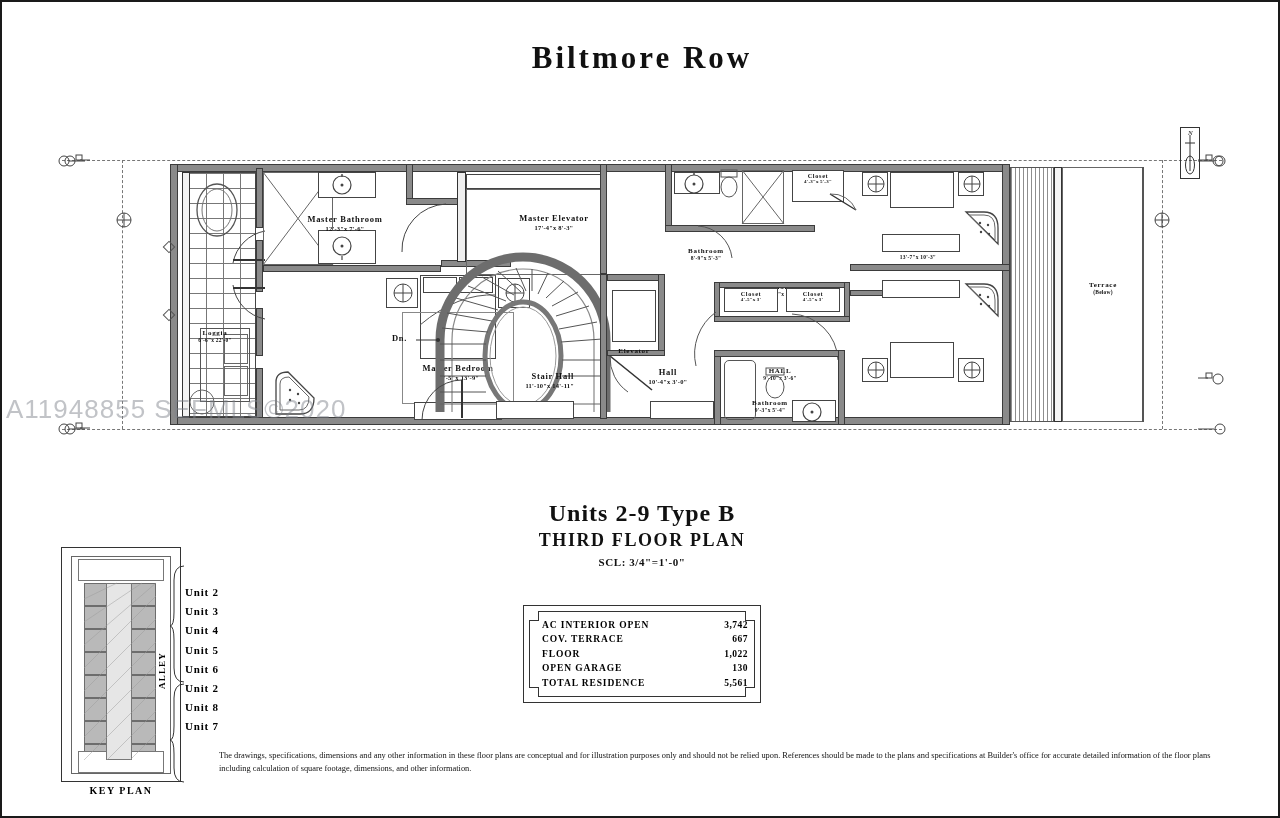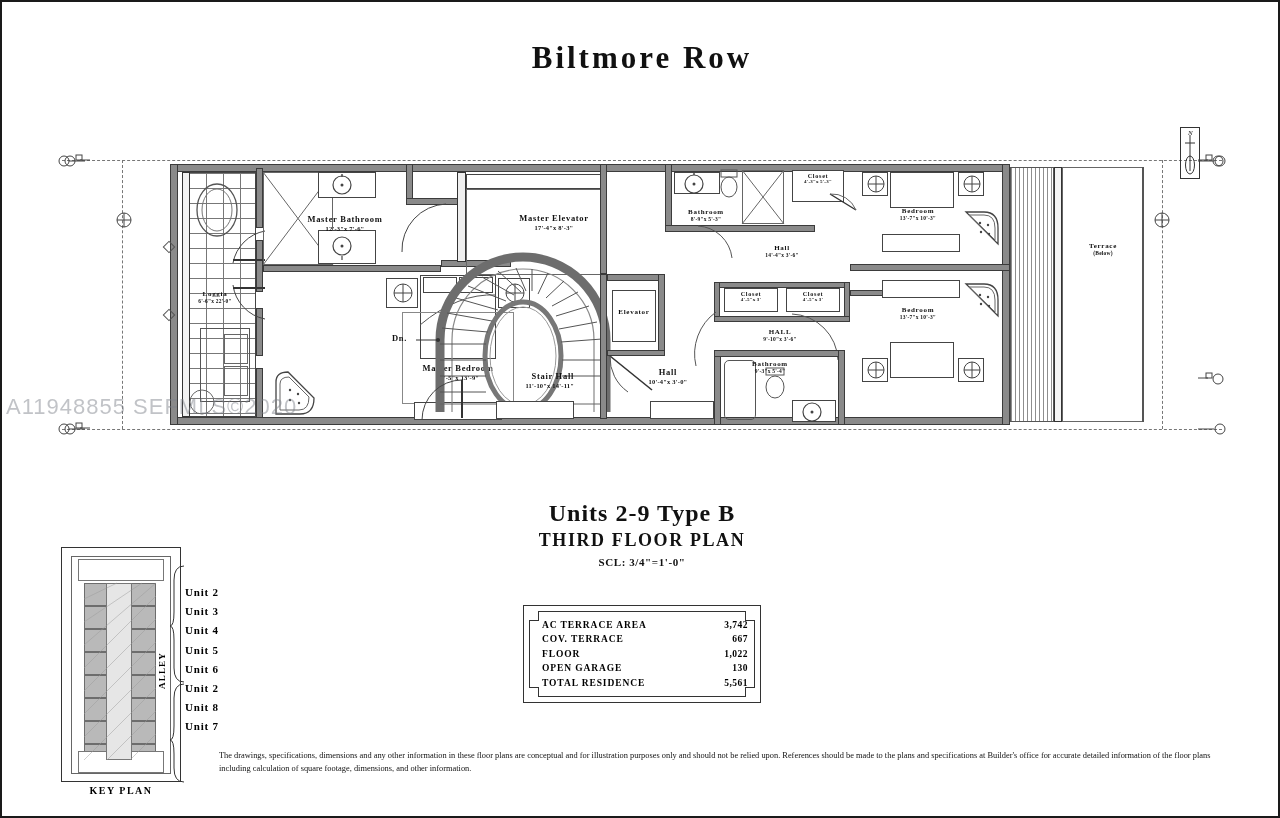--- a/index.html
+++ b/index.html
@@ -26,21 +26,21 @@
   }
   #sub-wrap { position:absolute; top:498px; left:0; width:1280px; text-align:center; }
   #sub-units { font-weight:bold; font-size:24px; letter-spacing:1px; color:#111; }
   #sub-floor { font-weight:bold; font-size:18px; letter-spacing:1.6px; margin-top:3px; color:#111; }
   #sub-scale { font-weight:bold; font-size:11px; letter-spacing:0.6px; margin-top:5px; color:#111; }
 
   
   #watermark {
     position:absolute; left:4px; top:392px;
     font-family:"Liberation Sans", sans-serif;
-    font-size:22px; letter-spacing:1px;
+    font-size:26px; letter-spacing:1px;
     color:rgba(125,130,138,0.48);
     white-space:nowrap;
     z-index:60; pointer-events:none;
   }
 
   
   #plan { position:absolute; left:0; top:110px; width:1280px; height:340px; }
   .wall   { position:absolute; background:#8a8a8a; border:1px solid #3b3b3b; }
   .thin   { position:absolute; border:1px solid #333; background:transparent; }
   .thinf  { position:absolute; border:1px solid #444; background:#fff; }
@@ -49,21 +49,21 @@
   .dashh  { position:absolute; border-top:1px dashed #777; }
 
   .lbl {
     position:absolute; text-align:center;
     font-family:"Liberation Serif", serif;
     font-weight:bold; color:#111;
     line-height:1.15; white-space:nowrap;
   }
   .lbl .n { font-size:8.5px; letter-spacing:0.7px; display:block; }
   .lbl .d { font-size:6.5px; letter-spacing:0.2px; display:block; }
-  .lbl.sm .n { font-size:7px; }
+  .lbl.sm .n { font-size:7px;margin-top:39px; }
   .lbl.sm .d { font-size:5.5px; }
   .lbl.tiny .n { font-size:6.2px; }
   .lbl.tiny .d { font-size:5px; }
 
   
   .tilegrid {
     position:absolute;
     background-image:
       repeating-linear-gradient(to right, #777 0 1px, transparent 1px 17px),
       repeating-linear-gradient(to bottom, #777 0 1px, transparent 1px 15px);
@@ -531,21 +531,21 @@
 
   <div id="area-table">
     <div id="area-inner">
       <span class="notch tl"></span>
       <span class="notch tr"></span>
       <span class="notch bl"></span>
       <span class="notch br"></span>
     </div>
     <div id="area-rows">
       <div class="arow">
-        <span class="l">AC TERRACE AREA</span>
+        <span class="l">AC INTERIOR OPEN</span>
         <span class="v">3,742</span>
       </div>
       <div class="arow">
         <span class="l">COV. TERRACE</span>
         <span class="v">667</span>
       </div>
       <div class="arow">
         <span class="l">FLOOR</span>
         <span class="v">1,022</span>
       </div>

